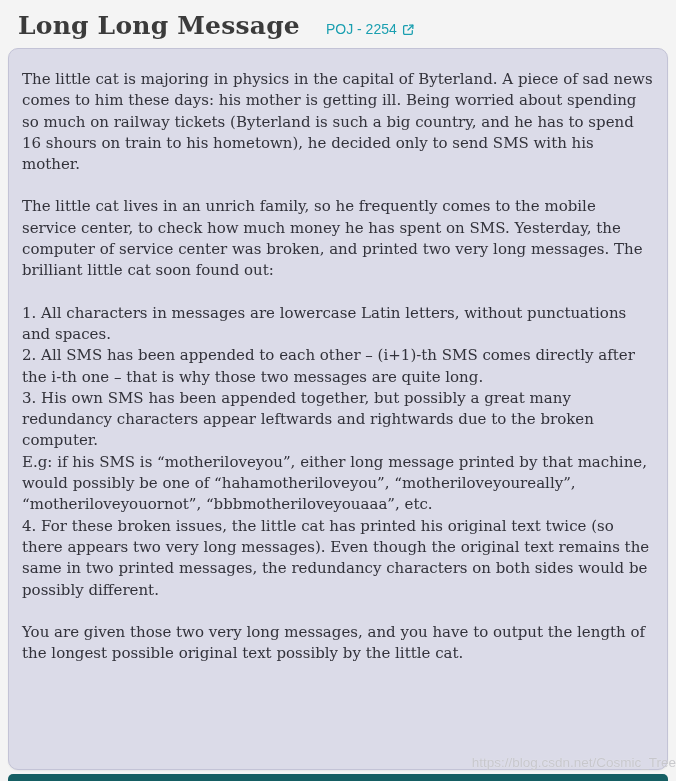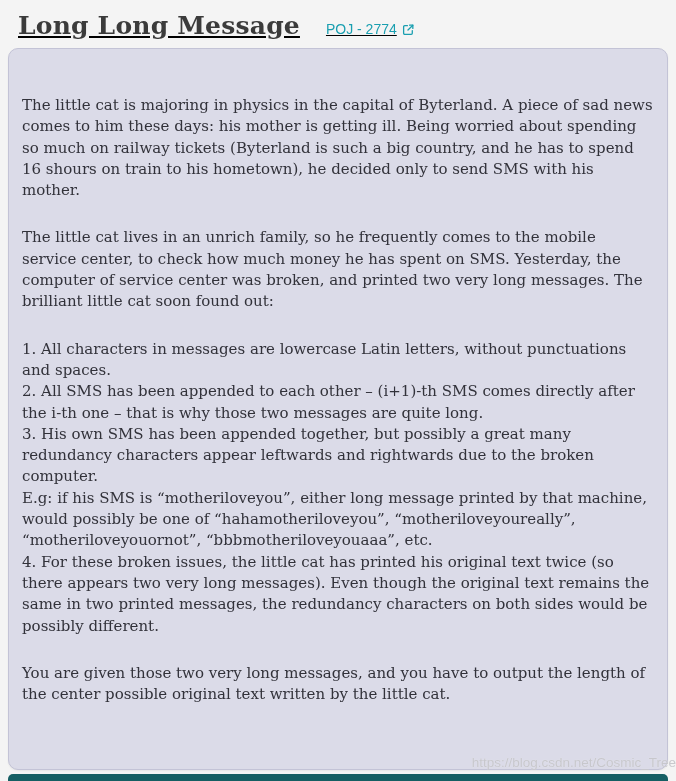--- a/index.html
+++ b/index.html
@@ -10,21 +10,20 @@
     position: relative;
     overflow: hidden;
   }
 
   .page-header {
     display: flex;
     align-items: center;
     gap: 26px;
     padding: 9px 0 6px 18px;
     height: 48px;
-    text-decoration: underline;
   }
   .page-title {
     font-family: "DejaVu Serif", serif;
     font-size: 25px;
     font-weight: 600;
     color: #3b3b3b;
     letter-spacing: 0.2px;
   }
   .poj-link {
     display: inline-flex;
@@ -48,21 +47,20 @@
     padding: 20px 13px 14px 13px;
     color: #32323a;
     font-size: 15px;
     line-height: 1.42;
     overflow: hidden;
     box-shadow: 0 1px 2px rgba(0,0,0,0.06);
   }
   .para {
     white-space: pre-line;
     margin-bottom: 21px;
-    margin-top: 26px;
   }
   .para:last-of-type { margin-bottom: 0; }
 
   .watermark {
     position: absolute;
     right: 0;
     bottom: 11px;
     font-family: "Liberation Sans", sans-serif;
     font-size: 13.5px;
     color: rgba(195,195,200,0.9);
@@ -79,38 +77,38 @@
     background: #155e63;
     border-radius: 5px 5px 0 0;
   }
 </style>
 </head>
 <body>
 
 <header class="page-header">
   <h1 class="page-title">Long Long Message</h1>
   <a class="poj-link">
-    <span>POJ - 2774</span>
+    <span>POJ - 2254</span>
     <span>
       <svg width="13" height="13" viewBox="0 0 24 24" fill="none" stroke="#1a9fb0" stroke-width="2.4" stroke-linecap="round" stroke-linejoin="round">
         <path d="M14 4h6v6"></path>
         <path d="M20 4L11 13"></path>
         <path d="M19 14v5a2 2 0 0 1-2 2H5a2 2 0 0 1-2-2V7a2 2 0 0 1 2-2h5"></path>
       </svg>
     </span>
   </a>
 </header>
 
 <section class="panel">
   <p class="para">The little cat is majoring in physics in the capital of Byterland. A piece of sad news comes to him these days: his mother is getting ill. Being worried about spending so much on railway tickets (Byterland is such a big country, and he has to spend 16 shours on train to his hometown), he decided only to send SMS with his mother.</p>
   <p class="para">The little cat lives in an unrich family, so he frequently comes to the mobile service center, to check how much money he has spent on SMS. Yesterday, the computer of service center was broken, and printed two very long messages. The brilliant little cat soon found out:</p>
   <p class="para">1. All characters in messages are lowercase Latin letters, without punctuations and spaces.
 2. All SMS has been appended to each other – (i+1)-th SMS comes directly after the i-th one – that is why those two messages are quite long.
 3. His own SMS has been appended together, but possibly a great many redundancy characters appear leftwards and rightwards due to the broken computer.
 E.g: if his SMS is “motheriloveyou”, either long message printed by that machine, would possibly be one of “hahamotheriloveyou”, “motheriloveyoureally”, “motheriloveyouornot”, “bbbmotheriloveyouaaa”, etc.
 4. For these broken issues, the little cat has printed his original text twice (so there appears two very long messages). Even though the original text remains the same in two printed messages, the redundancy characters on both sides would be possibly different.</p>
-  <p class="para">You are given those two very long messages, and you have to output the length of the center possible original text written by the little cat.</p>
+  <p class="para">You are given those two very long messages, and you have to output the length of the longest possible original text possibly by the little cat.</p>
 
 </section>
 
 <div class="watermark">https://blog.csdn.net/Cosmic_Tree</div>
 
 <div class="bottom-bar"></div>
 
 </body></html>

